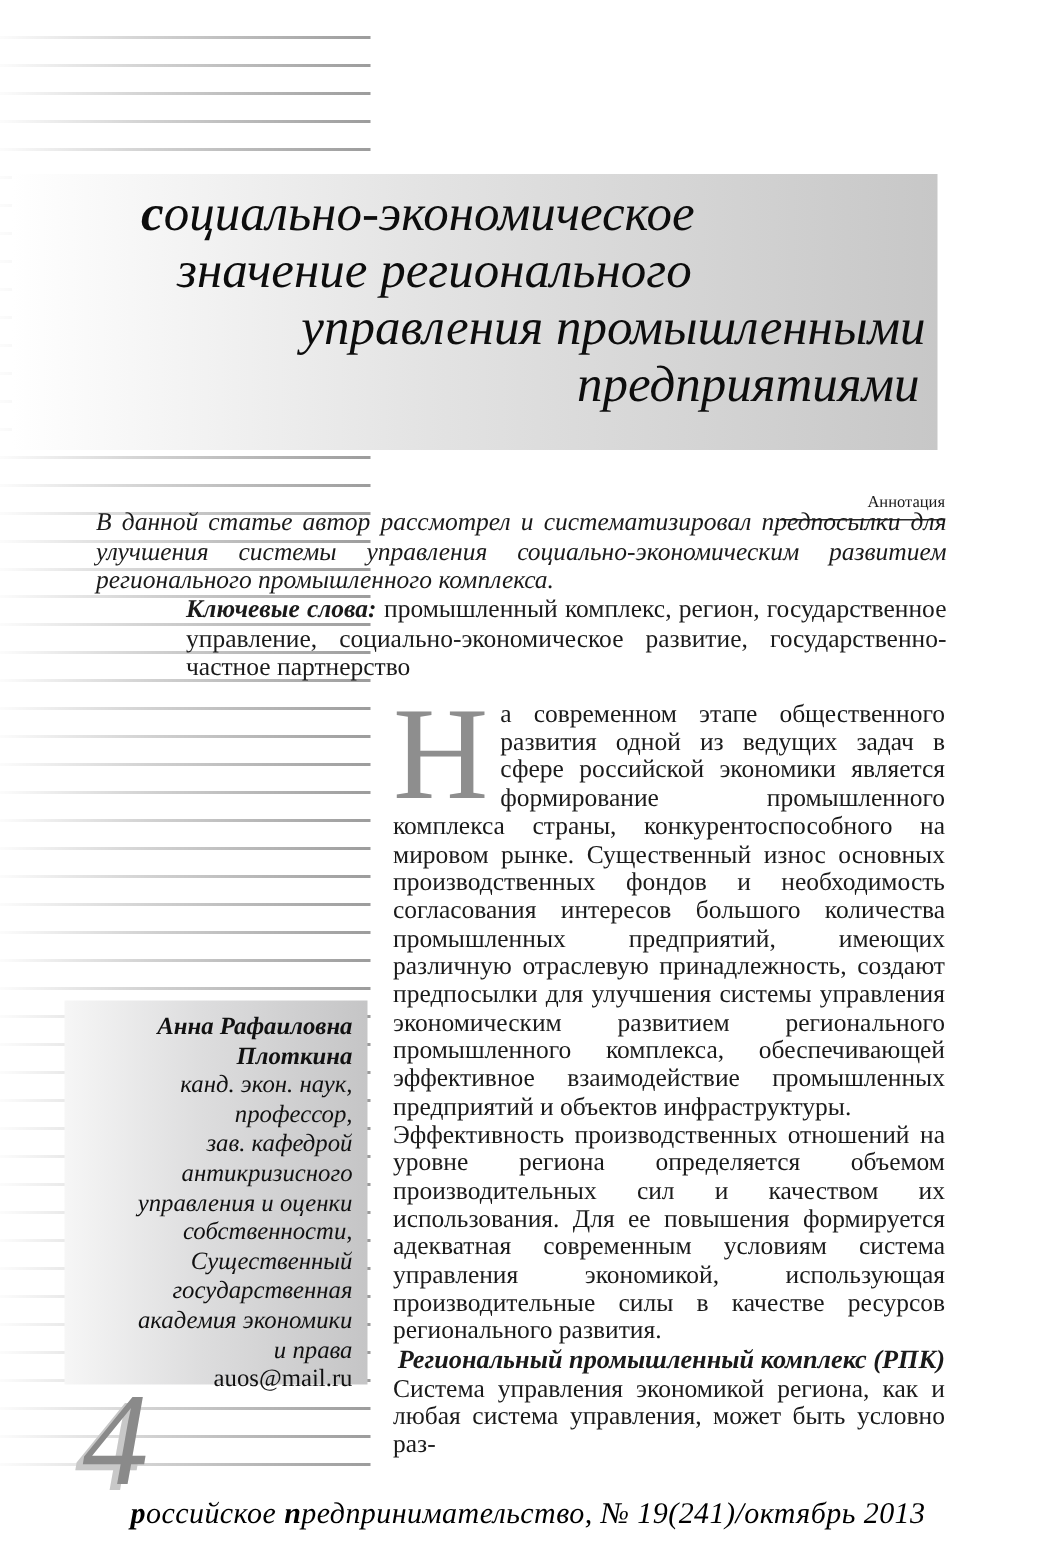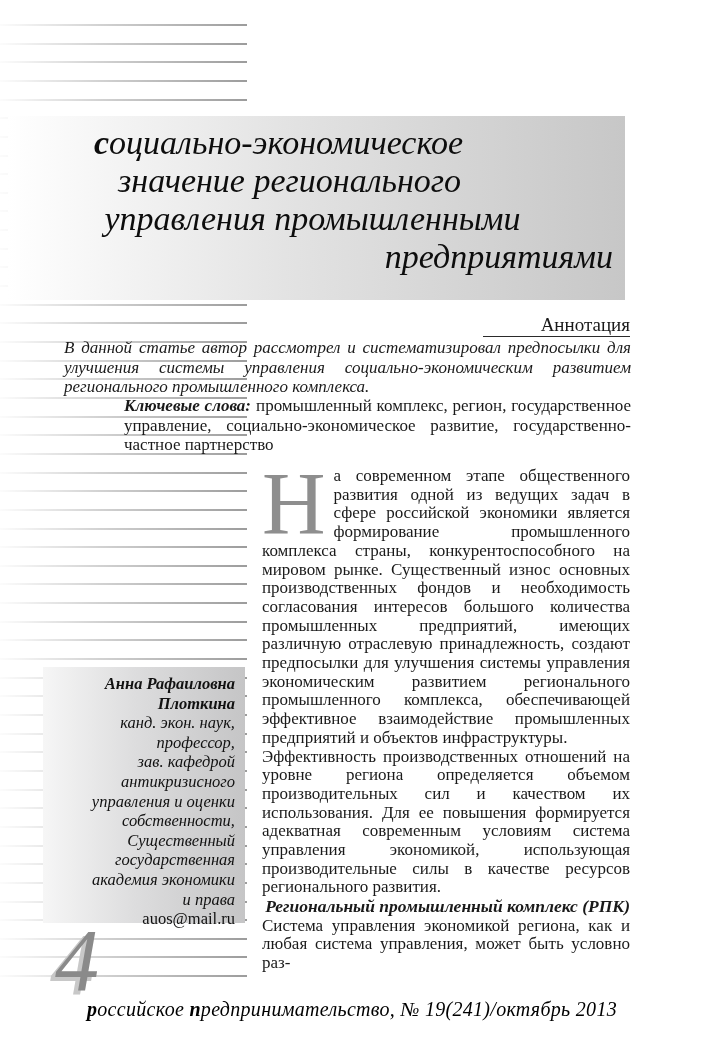--- a/index.html
+++ b/index.html
@@ -19,25 +19,25 @@
   
   .title-box{
     position:absolute;left:8px;top:116px;width:617px;height:184px;z-index:3;
     background:linear-gradient(to right,#ffffff 0%,#e3e3e3 45%,#c7c7c7 100%);
     padding-top:8px;box-sizing:border-box;
   }
   .t-line{font-style:italic;font-size:34px;line-height:38px;color:#0d0d0d;white-space:nowrap;}
   .t-line .lead{font-weight:700;}
   .t1{margin-left:86px;}
   .t2{margin-left:110px;}
-  .t3{text-align:center;padding-right:8px;}
+  .t3{text-align:right;padding-right:8px;}
   .t4{text-align:right;padding-right:12px;}
   .annotation-heading{
-    position:absolute;right:79px;top:316px;z-index:4;
-    font-size:19px;line-height:18px;padding:0 0 2px 58px;
+    position:absolute;right:79px;top:326px;z-index:4;
+    font-size:11px;line-height:18px;padding:0 0 2px 58px;
     border-bottom:1px solid #2a2a2a;
     text-align:center;
   }
   .abstract{
     position:absolute;left:64px;top:338px;width:567px;z-index:4;
     font-style:italic;font-size:17px;line-height:19.5px;text-align:justify;
   }
   .keywords{
     position:absolute;left:124px;top:396px;width:507px;z-index:4;
     font-size:17px;line-height:19.5px;text-align:justify;

